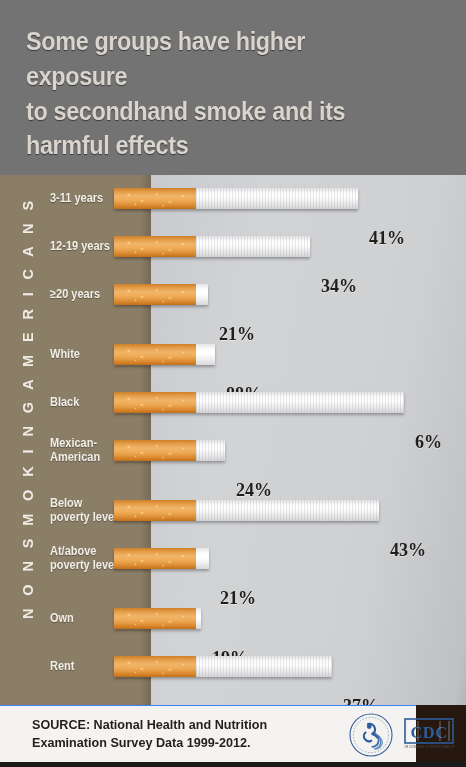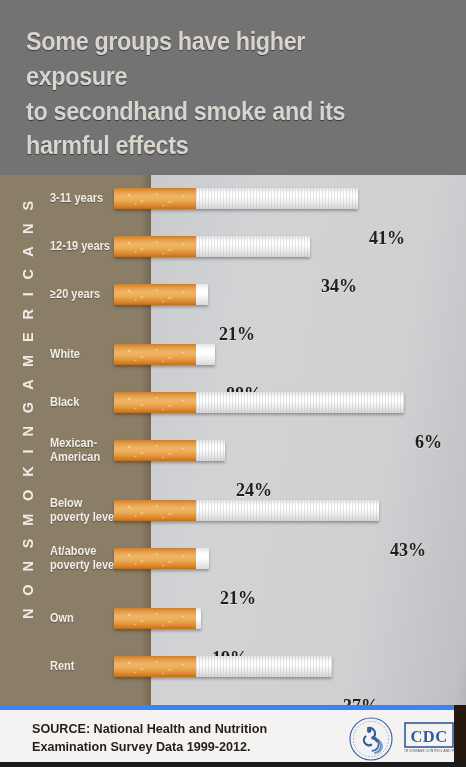--- a/index.html
+++ b/index.html
@@ -118,23 +118,23 @@
     font-family:"Liberation Serif", serif;
     font-size:18px;
     font-weight:bold;
     white-space:nowrap;
     text-shadow:0 1px 0 rgba(255,255,255,.45);
     margin-top:40px;
   }
 
   
   #footer{
-    position:absolute;left:0;top:705px;width:454px;height:57px;
+    position:absolute;left:0;top:705px;width:416px;height:57px;
     background:#f4f3f1;
-    border-top:5px solid #3b82f6;
+    border-top:1px solid #3b82f6;
     box-sizing:border-box;
   }
   #source-text{
     position:absolute;left:32px;top:11px;
     color:#231f1c;
     font-size:12.6px;
     font-weight:bold;
     line-height:1.42;
     white-space:pre-line;
     font-family:"Liberation Sans", sans-serif;

